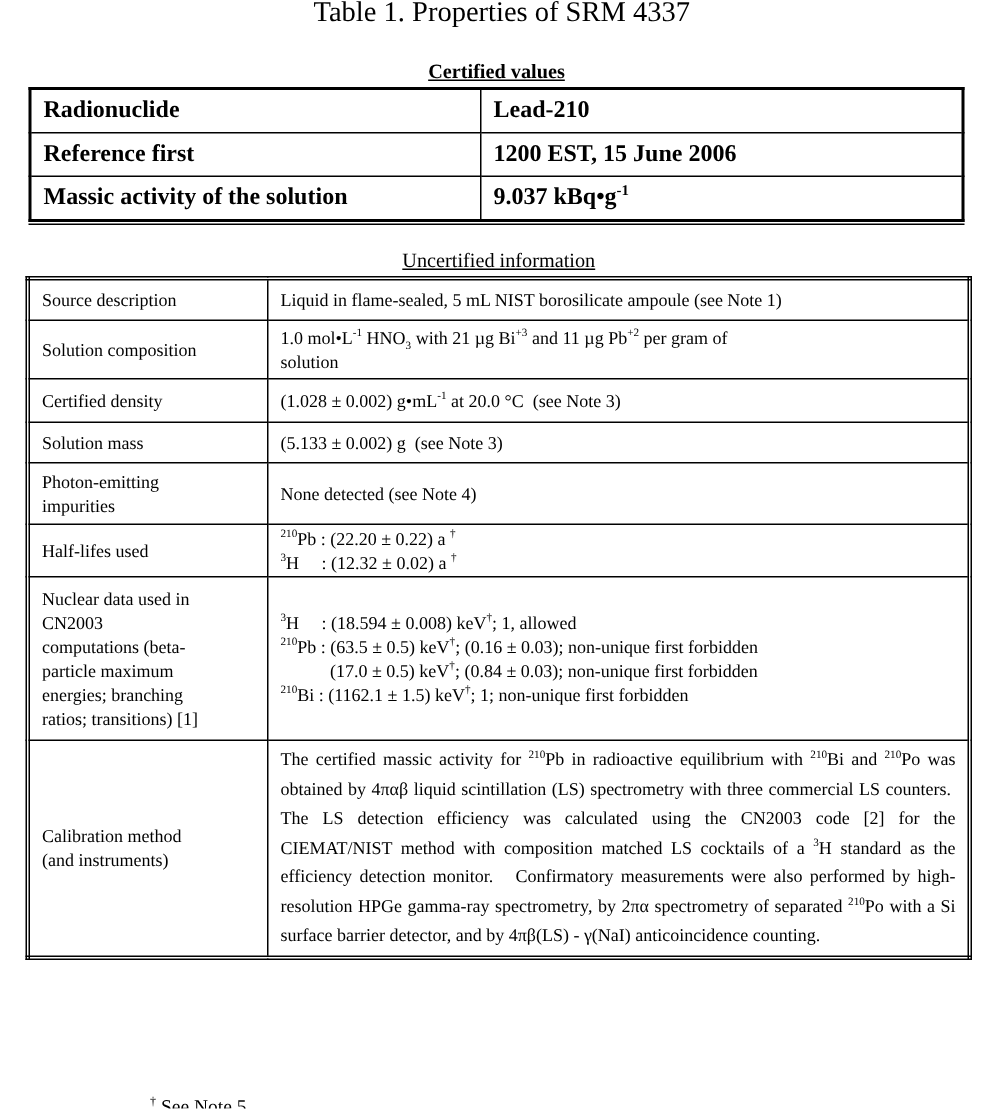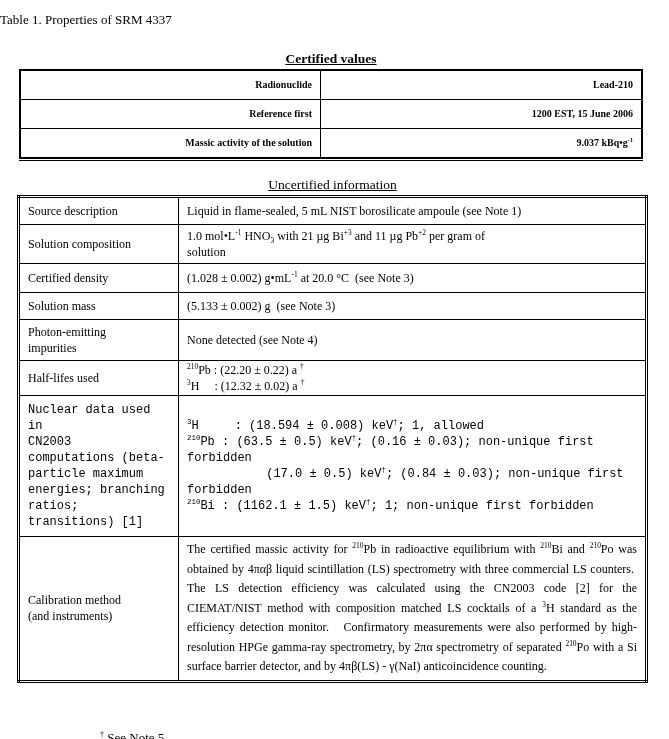--- a/index.html
+++ b/index.html
@@ -6,51 +6,51 @@
   body {
     width:669px; height:739px;
     background:#ffffff; color:#000000;
     font-family:"Liberation Serif", "DejaVu Serif", serif;
     font-size:13px; line-height:16px;
     overflow:hidden; position:relative;
   }
   sup { font-size:0.62em; vertical-align:super; line-height:0; }
   sub { font-size:0.62em; vertical-align:sub; line-height:0; }
 
-  .doc-title { padding-top:11px; font-size:13px; line-height:17px; }
+  .doc-title { text-align:center; font-size:19px; line-height:17px; }
 
   .heading { text-align:center; font-size:13.5px; line-height:17px;text-decoration:underline; }
   .heading.certified { font-weight:bold; width:624px; margin:22px 0 2px 19px; }
   .heading.uncertified { width:631px; margin:15px 0 2px 17px; }
 
   
   .t1wrap { margin:0 0 0 19px; width:624px; border-bottom:1px solid #000; padding-bottom:1px; }
   table.t1 { width:100%; border-collapse:collapse; border:2px solid #000; table-layout:fixed; }
   table.t1 td {
     border:1px solid #000; padding:5px 8px 6px 8px;
-    font-weight:bold; font-size:10px; line-height:17px; vertical-align:middle;text-align:right;
+    font-weight:bold; font-size:16px; line-height:17px; vertical-align:middle;
   }
   table.t1 td.lbl { width:283px; }
   table.t1 .note { font-weight:normal; }
 
   
   table.t2 {
     margin-left:17px; width:631px;
     border-collapse:collapse; border:3px double #000; table-layout:fixed;
     font-size:12px;
   }
   table.t2 td { border:1px solid #000; padding:3px 8px; vertical-align:middle; line-height:16px; }
   table.t2 td.lbl { width:142px; }
   tr.r1 td { padding-top:5px; padding-bottom:5px; }
   tr.r2 td { padding-top:3px; padding-bottom:3px; }
   tr.r3 td { padding-top:6px; padding-bottom:6px; }
   tr.r4 td { padding-top:5px; padding-bottom:5px; }
   tr.r5 td { padding-top:4px; padding-bottom:4px; }
   tr.r6 td { padding-top:1px; padding-bottom:1px; }
-  tr.r7 td { padding-top:6px; padding-bottom:6px;font-family:Liberation Mono, monospace; }
+  tr.r7 td { padding-top:6px; padding-bottom:6px; }
   tr.r8 td { padding-top:3px; padding-bottom:3px; }
   tr.r8 td.val { text-align:justify; line-height:19.5px; }
 
   .footnote { position:absolute; left:100px; top:730px; white-space:nowrap; }
 </style>
 </head>
 <body>
 
 <div class="doc-title">Table 1. Properties of SRM 4337</div>
 

